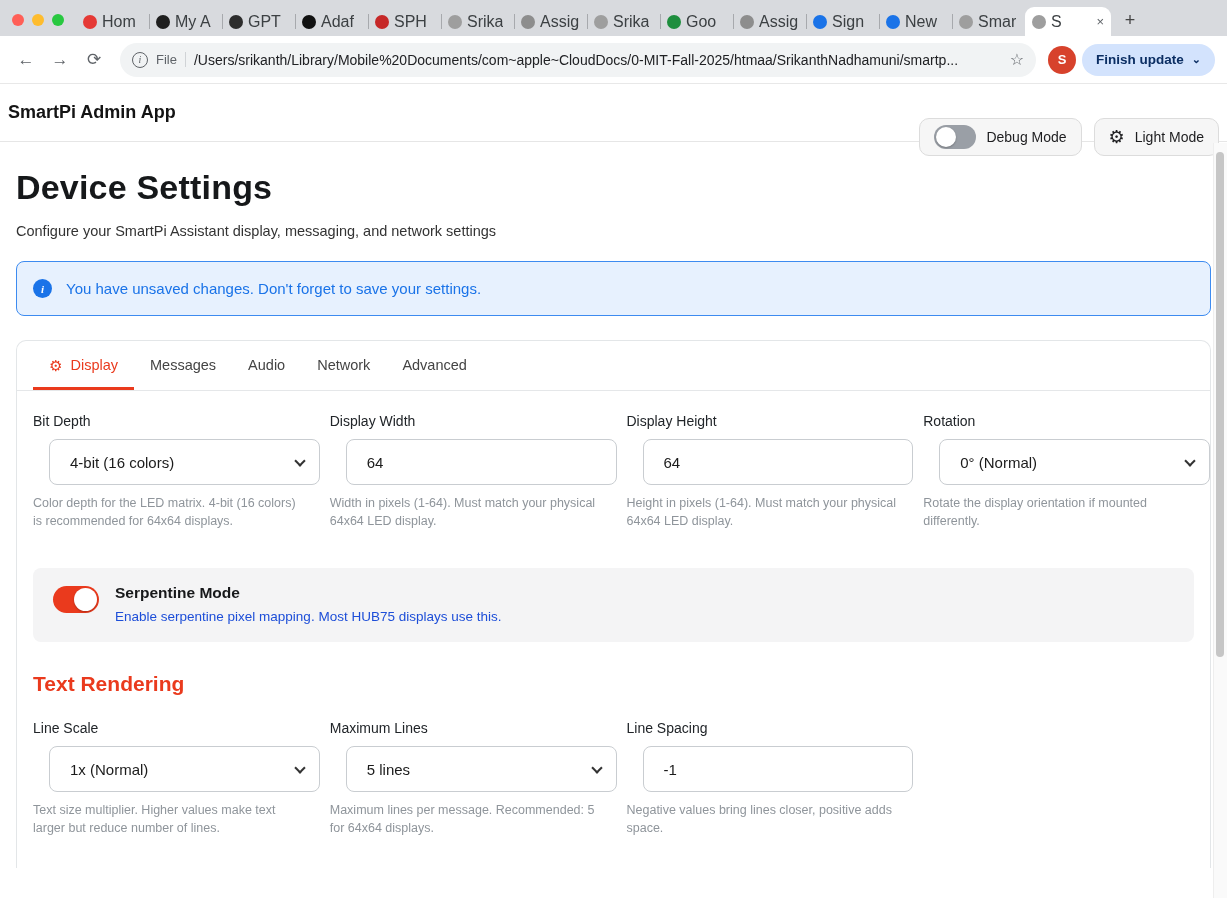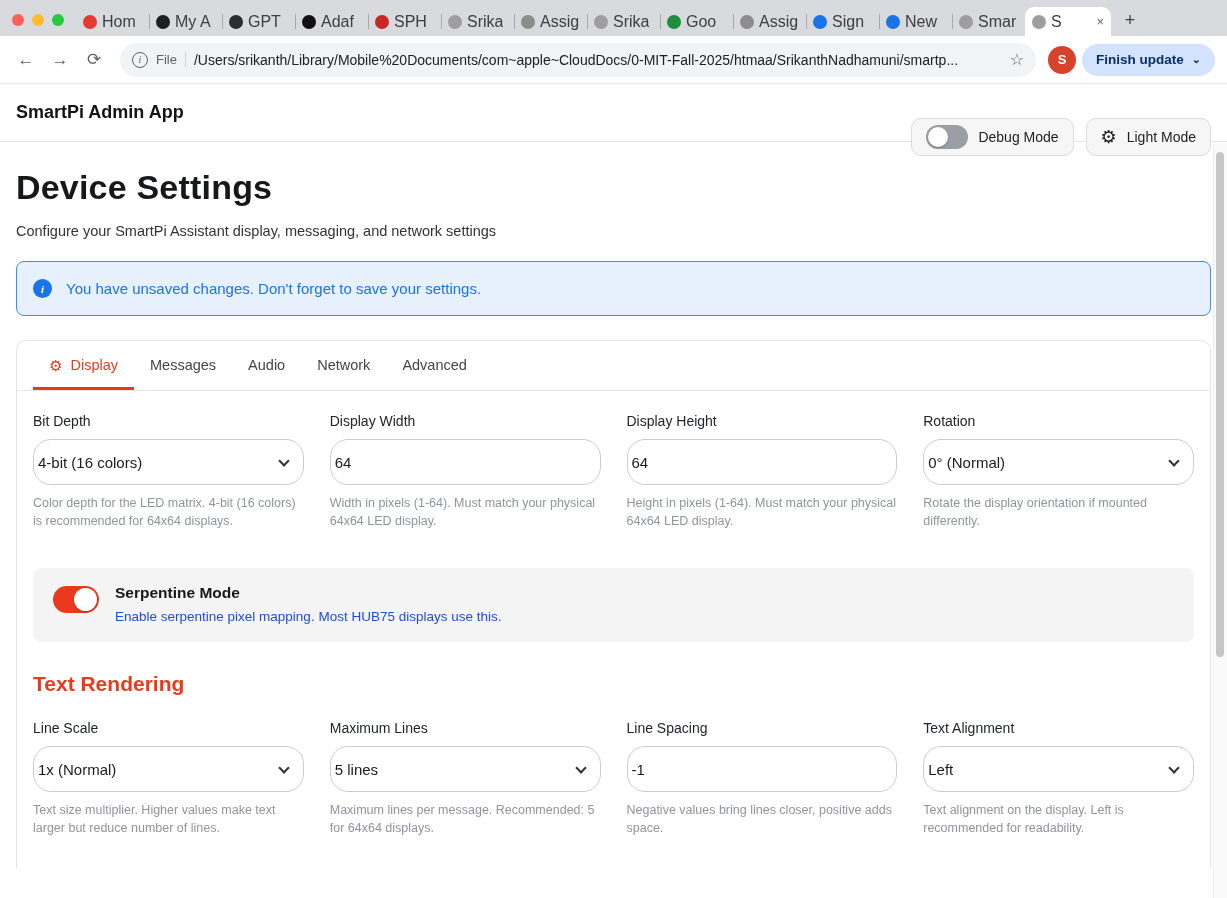--- a/index.html
+++ b/index.html
@@ -28,21 +28,21 @@
   .omnibox { flex:1; height:34px; background:#f1f3f4; border-radius:17px; display:flex; align-items:center; padding:0 12px; gap:8px; margin:0 6px; }
   .omni-info { width:16px; height:16px; border:1.4px solid #5f6368; border-radius:50%; color:#5f6368; font-size:10px; display:flex; align-items:center; justify-content:center; font-style:italic; font-family:"Liberation Serif", serif; }
   .omni-file { font-size:13px; color:#5f6368; padding-right:8px; border-right:1px solid #d0d3d6; }
   .omni-url { flex:1; font-size:14px; color:#202124; white-space:nowrap; overflow:hidden; }
   .omni-star { font-size:16px; color:#5f6368; }
   .avatar { width:28px; height:28px; border-radius:50%; background:#d7422c; color:#fff; font-size:13px; font-weight:bold; display:flex; align-items:center; justify-content:center; }
   .updatebtn { height:32px; border-radius:16px; background:#d3e3fd; color:#0b2e63; font-size:13.5px; font-weight:bold; display:flex; align-items:center; gap:8px; padding:0 14px; cursor:pointer; }
   .updatebtn .chevglyph { font-size:11px; }
 
   
-  .appheader { height:58px; background:#fff; border-bottom:1px solid #e6e6e6; display:flex; align-items:center; padding:0 16px; }
+  .appheader { height:58px; background:#fff; border-bottom:1px solid #e6e6e6; display:flex; align-items:center; padding:0 8px; }
   .app-title { font-size:18px; font-weight:bold; color:#141414; }
   .header-right { margin-left:auto; display:flex; gap:12px; align-items:center;margin-top:48px; }
   .hbtn { height:38px; border:1px solid #dcdcdc; border-radius:10px; background:#f6f6f6; display:flex; align-items:center; gap:10px; padding:0 14px; cursor:pointer; font-size:14px; color:#1d1d1f; font-weight:500; }
   .switch { width:42px; height:24px; border-radius:12px; position:relative; flex:0 0 42px; }
   .switch .knob { width:20px; height:20px; border-radius:50%; background:#fff; position:absolute; top:2px; box-shadow:0 1px 2px rgba(0,0,0,.25); }
   .switch.off { background:#9a9fa6; } .switch.off .knob { left:2px; }
   .switch.on { background:#ea3a1d; } .switch.on .knob { right:2px; }
   .gear { font-size:18px; line-height:1; color:#1d1d1f; }
 
   
@@ -54,21 +54,21 @@
   .banner-text { font-size:15px; color:#1a73e8; }
 
   .card { margin-top:24px; border:1px solid #e3e6e8; border-radius:10px 10px 0 0; border-bottom:none; min-height:520px; background:#fff; }
   .tabrow { display:flex; border-bottom:1px solid #e5e7e9; padding:0 16px; }
   .navtab { padding:16px 16px 14px; font-size:14.5px; color:#444; cursor:pointer; display:flex; align-items:center; gap:8px; border-bottom:3px solid transparent; }
   .navtab.active { color:#ea3a1d; font-weight:500; border-bottom-color:#ea3a1d; }
   .navtab .tabicon { font-size:15px; line-height:1; color:#ea3a1d; }
 
   .fgrid { display:grid; grid-template-columns:repeat(4, 1fr); gap:26px; padding:22px 16px 30px; }
   .flabel { font-size:14px; color:#212529; margin-bottom:10px; font-weight:500; }
-  .selectbox, .tinput { width:100%; height:46px; border:1px solid #c9cdd1; border-radius:18px; background:#fff; font-size:15px; color:#1b1b1b; padding:0 4px; display:flex; align-items:center; position:relative; font-family:"Liberation Sans", sans-serif; }
+  .selectbox, .tinput { width:100%; height:46px; border:1px solid #c9cdd1; border-radius:8px; background:#fff; font-size:15px; color:#1b1b1b; padding:0 20px; display:flex; align-items:center; position:relative; font-family:"Liberation Sans", sans-serif;margin-left:16px; }
   .tinput { outline:none; }
   .chev { position:absolute; right:15px; top:17px; width:8px; height:8px; border-right:2px solid #333; border-bottom:2px solid #333; transform:rotate(45deg); }
   .fhelp { font-size:12.5px; color:#8f959b; margin-top:9px; line-height:1.45; }
 
   .serp { margin:8px 16px 0; background:#f4f4f5; border-radius:8px; padding:16px 20px 18px; display:flex; gap:16px; align-items:flex-start; }
   .serp .switch.big { width:46px; height:27px; border-radius:14px; margin-top:2px; flex:0 0 46px; }
   .serp .switch.big .knob { width:23px; height:23px; }
   .serp-label { font-size:15.5px; font-weight:bold; color:#17181a; }
   .serp-help { font-size:13.5px; color:#1d4ed8; margin-top:7px; }
 
@@ -268,27 +268,19 @@
             <span>5 lines</span>
             <span class="chev"></span>
           </div>
           <div class="fhelp">Maximum lines per message. Recommended: 5 for 64x64 displays.</div>
         </div>
         <div class="field">
           <div class="flabel">Line Spacing</div>
           <input class="tinput" value="-1" style="">
           <div class="fhelp">Negative values bring lines closer, positive adds space.</div>
         </div>
-        <div class="field">
-          <div class="flabel">Text Alignment</div>
-          <div class="selectbox">
-            <span>Left</span>
-            <span class="chev"></span>
-          </div>
-          <div class="fhelp">Text alignment on the display. Left is recommended for readability.</div>
-        </div>
       </div>
     </div>
   </div>
 
   <div class="scroll-track"></div>
   <div class="scroll-thumb"></div>
 </div>
 
 </body></html>

